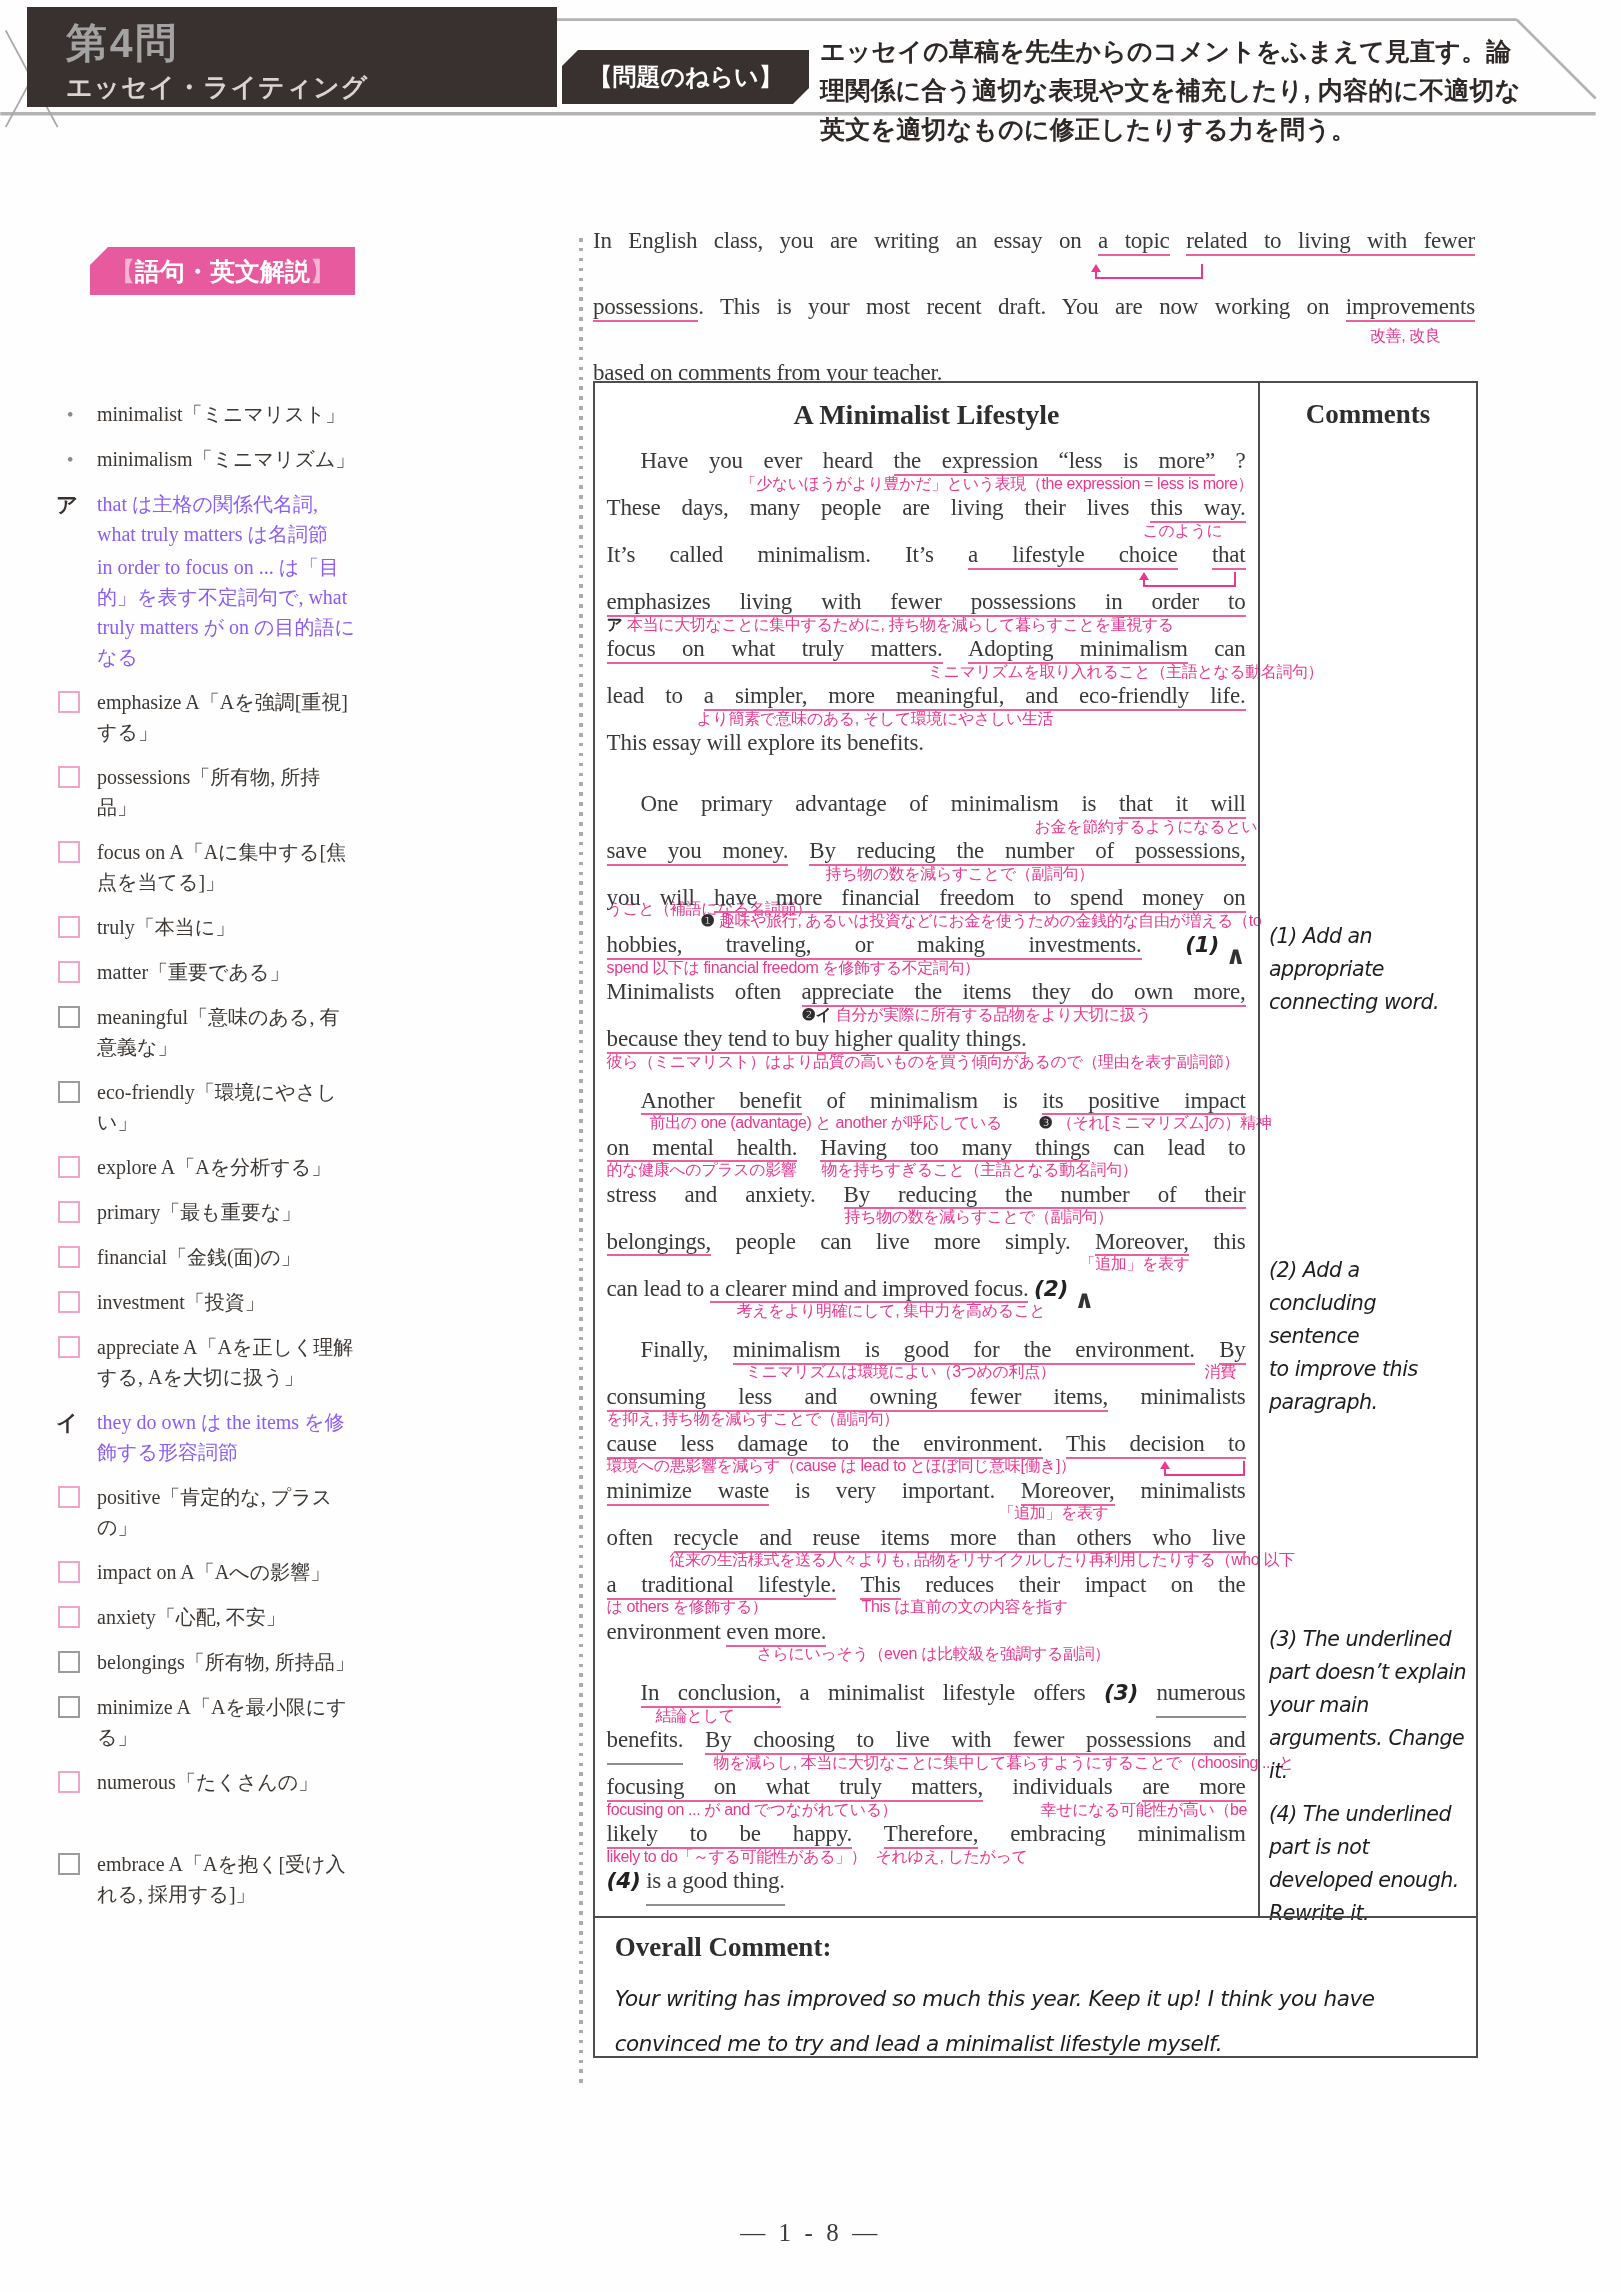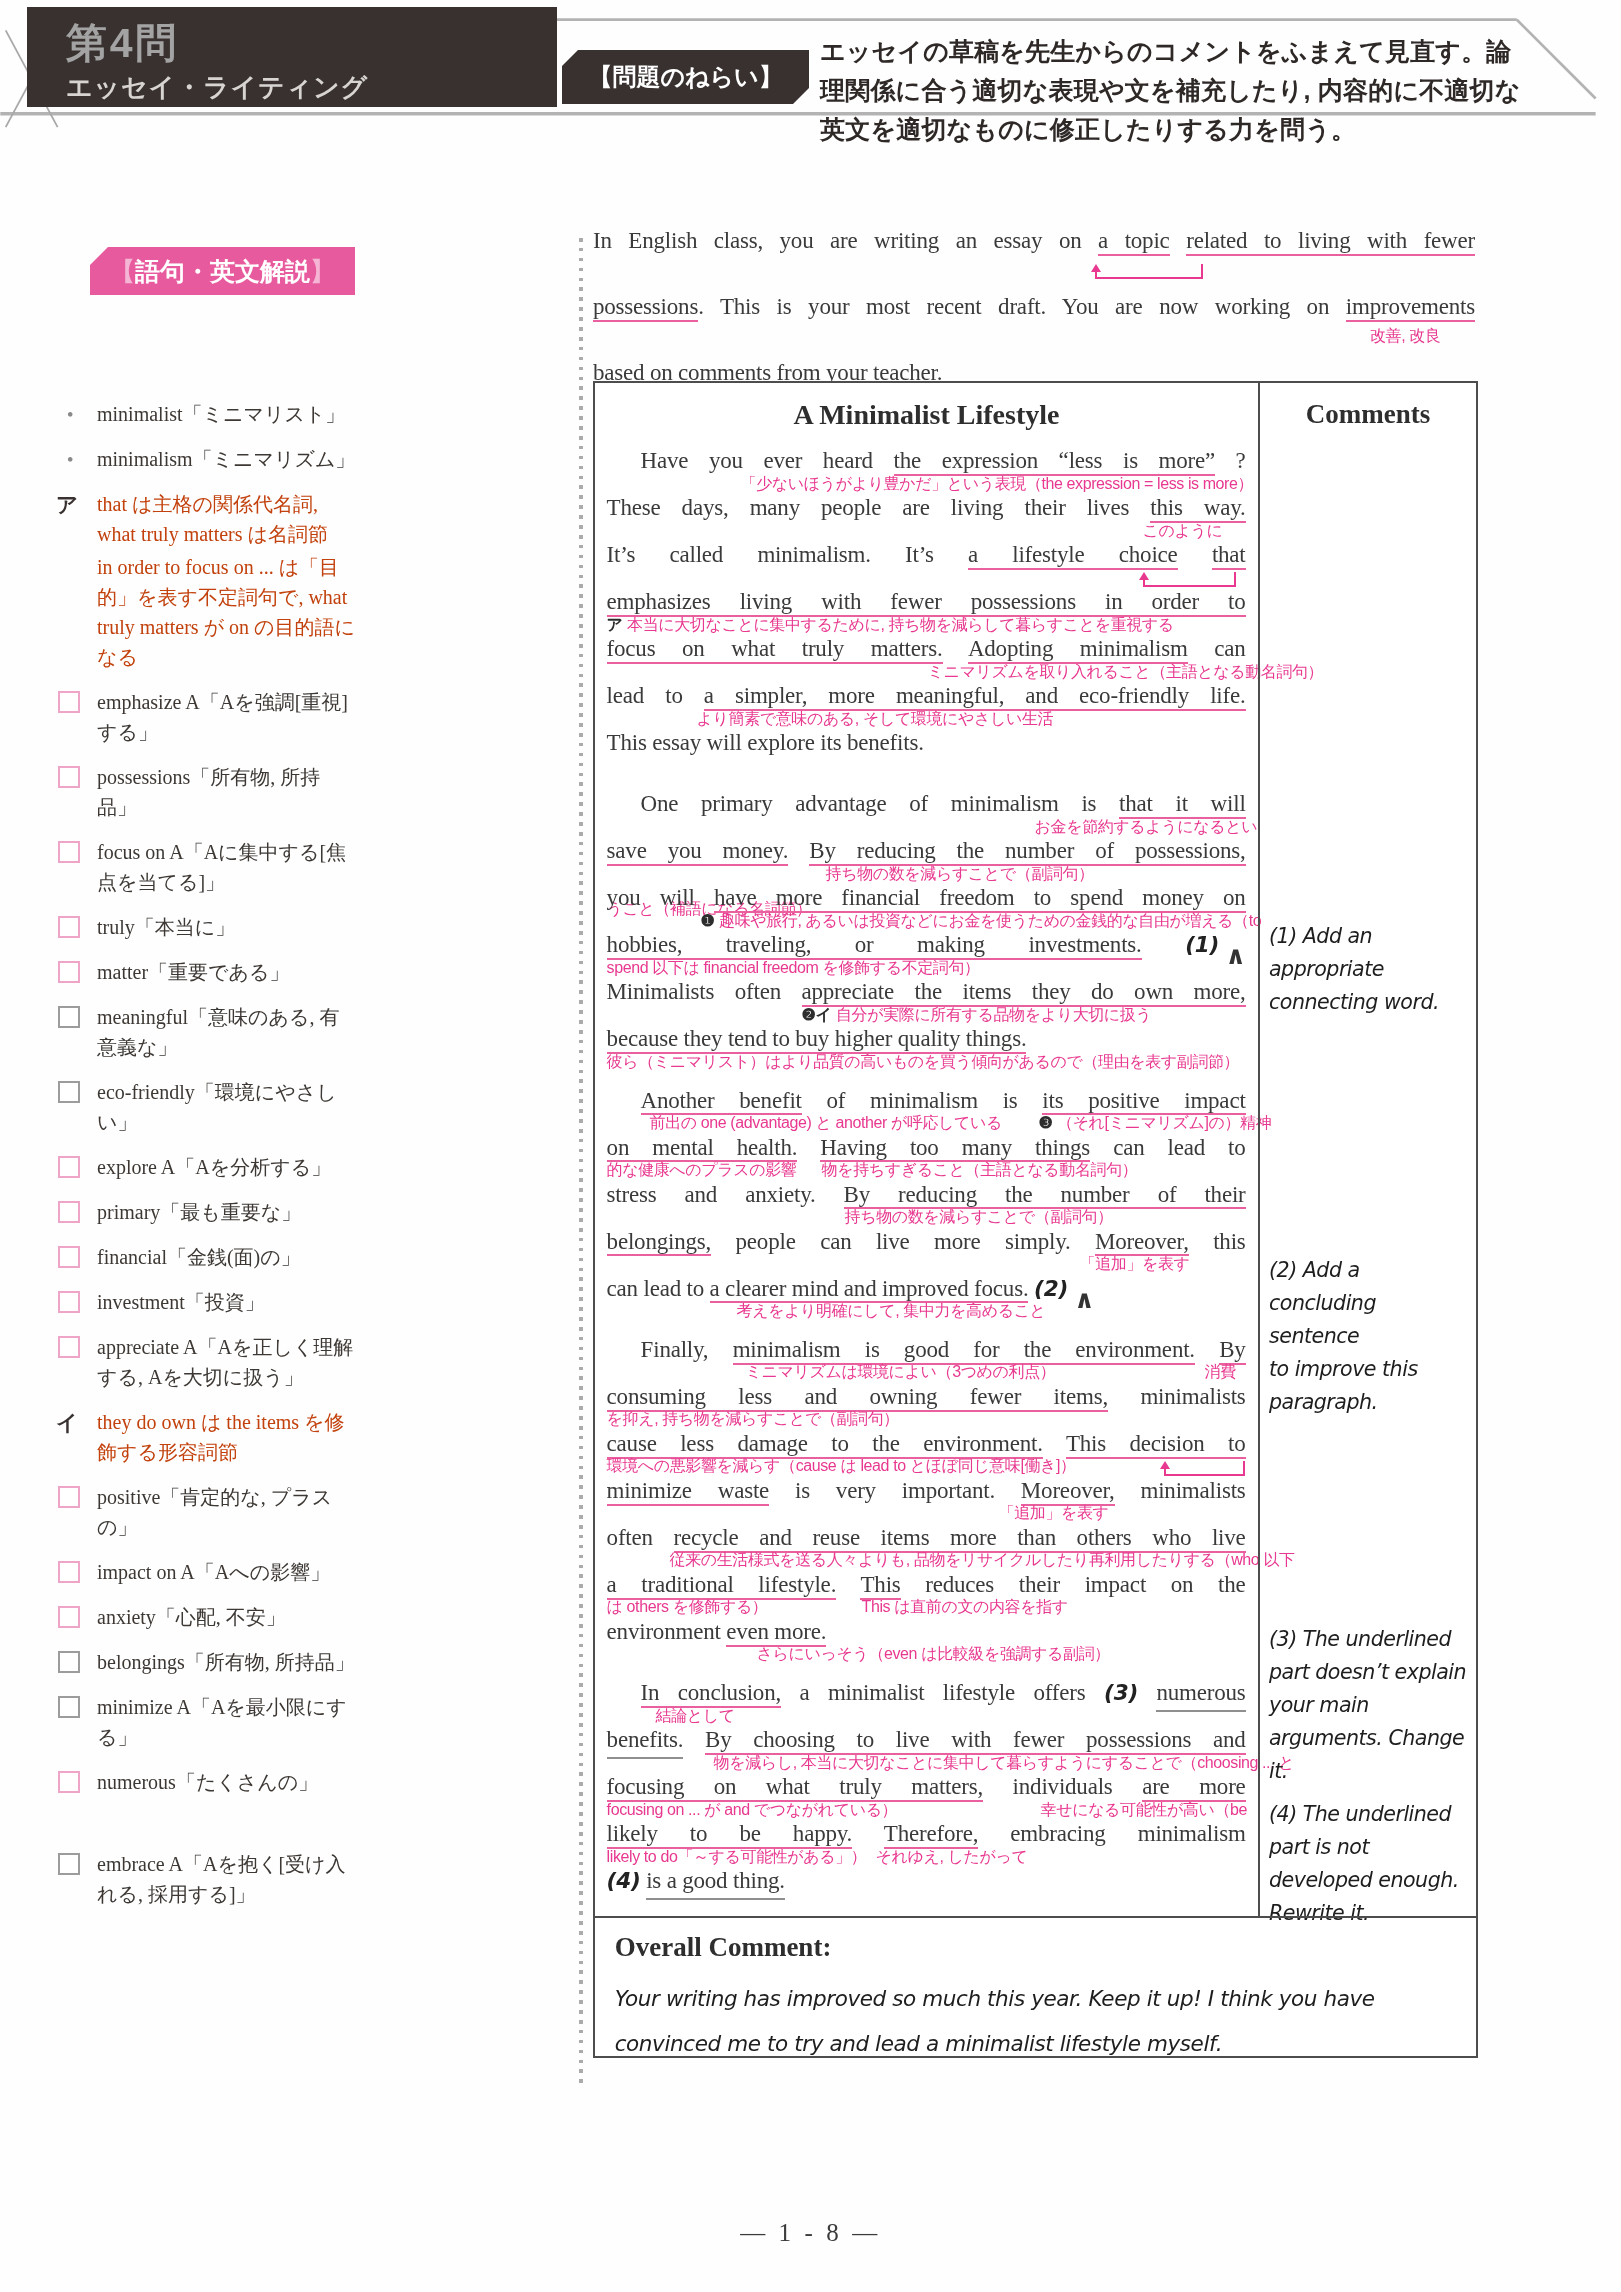--- a/index.html
+++ b/index.html
@@ -30,34 +30,34 @@
   .vocab-title .bracket{color:#f5b5d4;}
   #vocab-list{margin-top:104px;}
   .vitem{position:relative;padding-left:41px;margin-bottom:15px;font-size:20px;
          line-height:1.5;color:#3d3834;}
   .vgap{margin-top:52px;}
   .vdot{position:absolute;left:10.7px;top:0.9px;color:#8a8a8a;font-size:19.7px;}
   .vbox{position:absolute;left:1.8px;top:4.5px;width:18px;height:18px;border:2.2px solid #efa5c8;background:#fff;}
   .vbox.gray{border-color:#9c9c9c;}
   .vkana{position:absolute;left:0px;top:0px;font-family:"Liberation Sans",sans-serif;
          font-weight:bold;font-size:21.5px;color:#383130;}
-  .vtext.pink{color:#c2410c;}
+  .vtext.pink{color:#8b5cf6;}
   .vline+.vline{margin-top:2.7px;}
 
   
   #dotline{position:absolute;left:579px;top:238px;width:3.6px;height:1850px;
      background:repeating-linear-gradient(to bottom,#ababab 0 3.6px,transparent 3.6px 9.9px);}
 
   
   #main{position:absolute;left:593px;top:226px;width:885px;}
   .ltext{font-size:23px;color:#3a3a3a;line-height:30px;letter-spacing:-0.2px;}
   .just .ltext, .ltext.just{text-align:justify;text-align-last:justify;}
   .ind .ltext{text-indent:34px;}
   .u{border-bottom:2.7px solid #ea5f9e;padding-bottom:0.9px;}
-  .g{border-bottom:2.7px solid #8f8f8f;padding-bottom:5px;}
+  .g{border-bottom:2.7px solid #8f8f8f;padding-bottom:11px;}
   .m{font-family:"DejaVu Sans",sans-serif;font-style:italic;font-weight:bold;font-size:21.5px;color:#222;}
   .caret{display:inline-block;font-family:"DejaVu Sans",sans-serif;font-weight:bold;font-size:25px;
          color:#333;transform:translateY(11.6px);margin-left:6.3px;line-height:1;}
   .enote{position:absolute;top:29.6px;font-family:"Liberation Sans",sans-serif;font-size:16px;
          color:#e8388f;white-space:nowrap;letter-spacing:-0.4px;line-height:1;}
   .ndark{color:#2d2d2d;font-weight:bold;margin-right:4.5px;}
   .parrow{position:absolute;top:32px;height:13.4px;
           border-bottom:2.2px solid #e8388f;border-right:2.2px solid #e8388f;}
   .parrow::before{content:"";position:absolute;left:0;bottom:-1.8px;width:2.2px;height:8px;background:#e8388f;}
   .parrow::after{content:"";position:absolute;left:-4px;bottom:5.4px;width:0;height:0;

